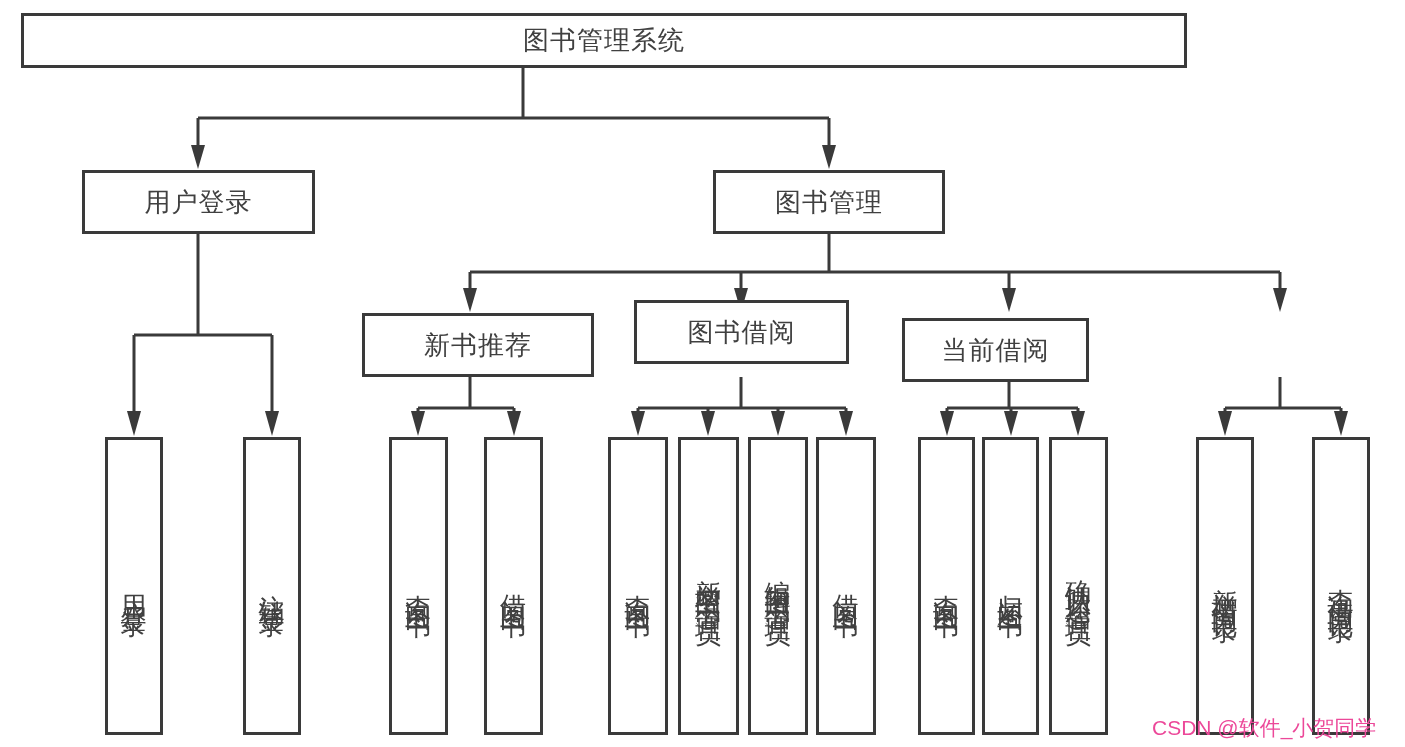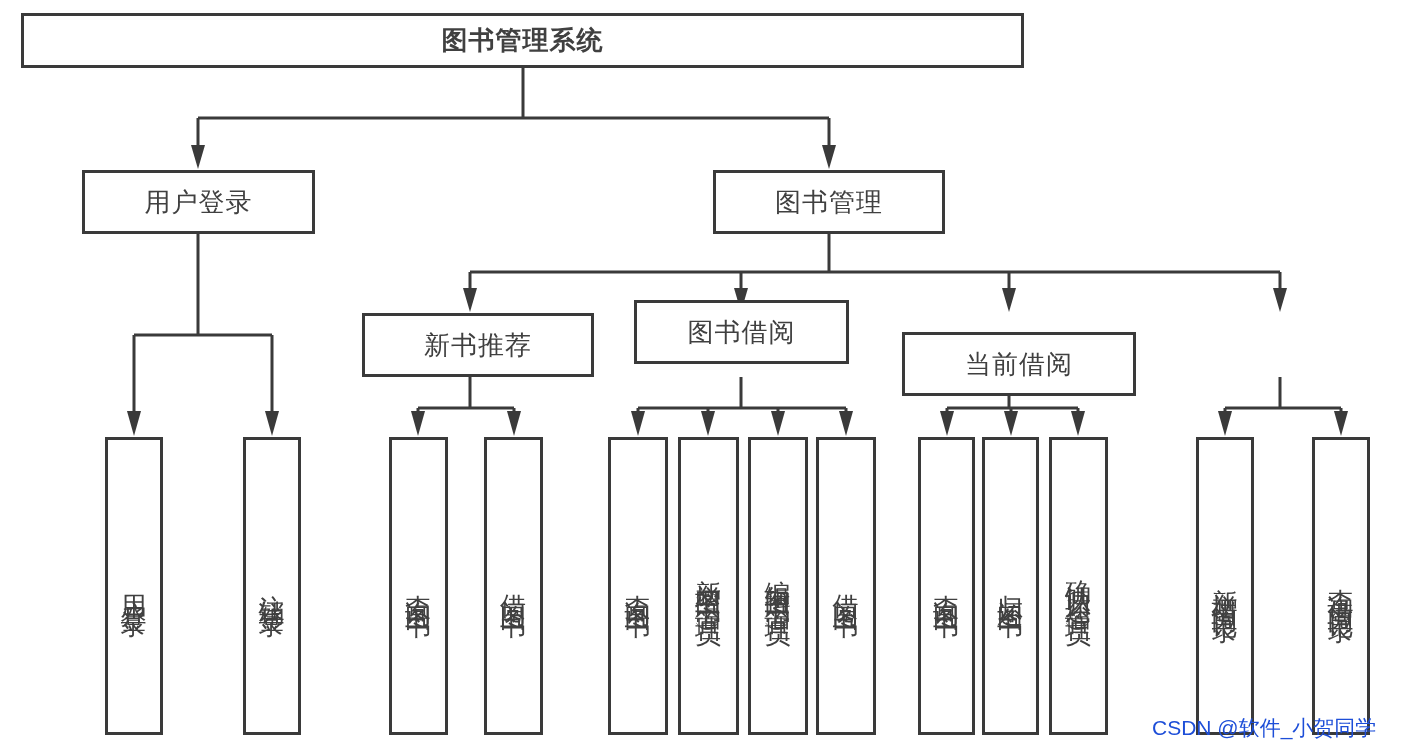--- a/index.html
+++ b/index.html
@@ -38,21 +38,21 @@
     text-orientation: mixed;
     letter-spacing: 6px;
     line-height: 1;
     white-space: normal;
   }
   .watermark {
     position: absolute;
     left: 1152px;
     top: 714px;
     z-index: 3;
-    color: #1d4ed8;
+    color: #ec4899;
     font-size: 21px;
     white-space: nowrap;
   }
 </style>
 </head>
 <body>
 
 <div class="canvas">
 
   <svg class="connectors" viewBox="0 0 1405 747" xmlns="http://www.w3.org/2000/svg" aria-hidden="true">
@@ -79,38 +79,38 @@
       <polygon points="771,411 785,411 778,436"></polygon>
       <polygon points="839,411 853,411 846,436"></polygon>
       <polygon points="940,411 954,411 947,436"></polygon>
       <polygon points="1004,411 1018,411 1011,436"></polygon>
       <polygon points="1071,411 1085,411 1078,436"></polygon>
       <polygon points="1218,411 1232,411 1225,436"></polygon>
       <polygon points="1334,411 1348,411 1341,436"></polygon>
     </g>
   </svg>
 
-  <div class="node" style="left:21px; top:13px; width:1003px; height:55px;font-weight:bold;">
+  <div class="node" style="left:21px; top:13px; width:1166px; height:55px;">
     <span class="label">图书管理系统</span>
   </div>
 
   <div class="node" style="left:82px; top:170px; width:233px; height:64px;">
     <span class="label">用户登录</span>
   </div>
   <div class="node" style="left:713px; top:170px; width:232px; height:64px;">
     <span class="label">图书管理</span>
   </div>
 
   <div class="node" style="left:362px; top:313px; width:232px; height:64px;">
     <span class="label">新书推荐</span>
   </div>
   <div class="node" style="left:634px; top:300px; width:215px; height:64px;">
     <span class="label">图书借阅</span>
   </div>
-  <div class="node" style="left:902px; top:332px; width:234px; height:64px;">
+  <div class="node" style="left:902px; top:318px; width:187px; height:64px;">
     <span class="label">当前借阅</span>
   </div>
 
   <div class="node leaf" style="left:105px; top:437px; width:58px; height:298px;">
     <span class="label">用户登录</span>
   </div>
   <div class="node leaf" style="left:243px; top:437px; width:58px; height:298px;">
     <span class="label">注销登录</span>
   </div>
 

